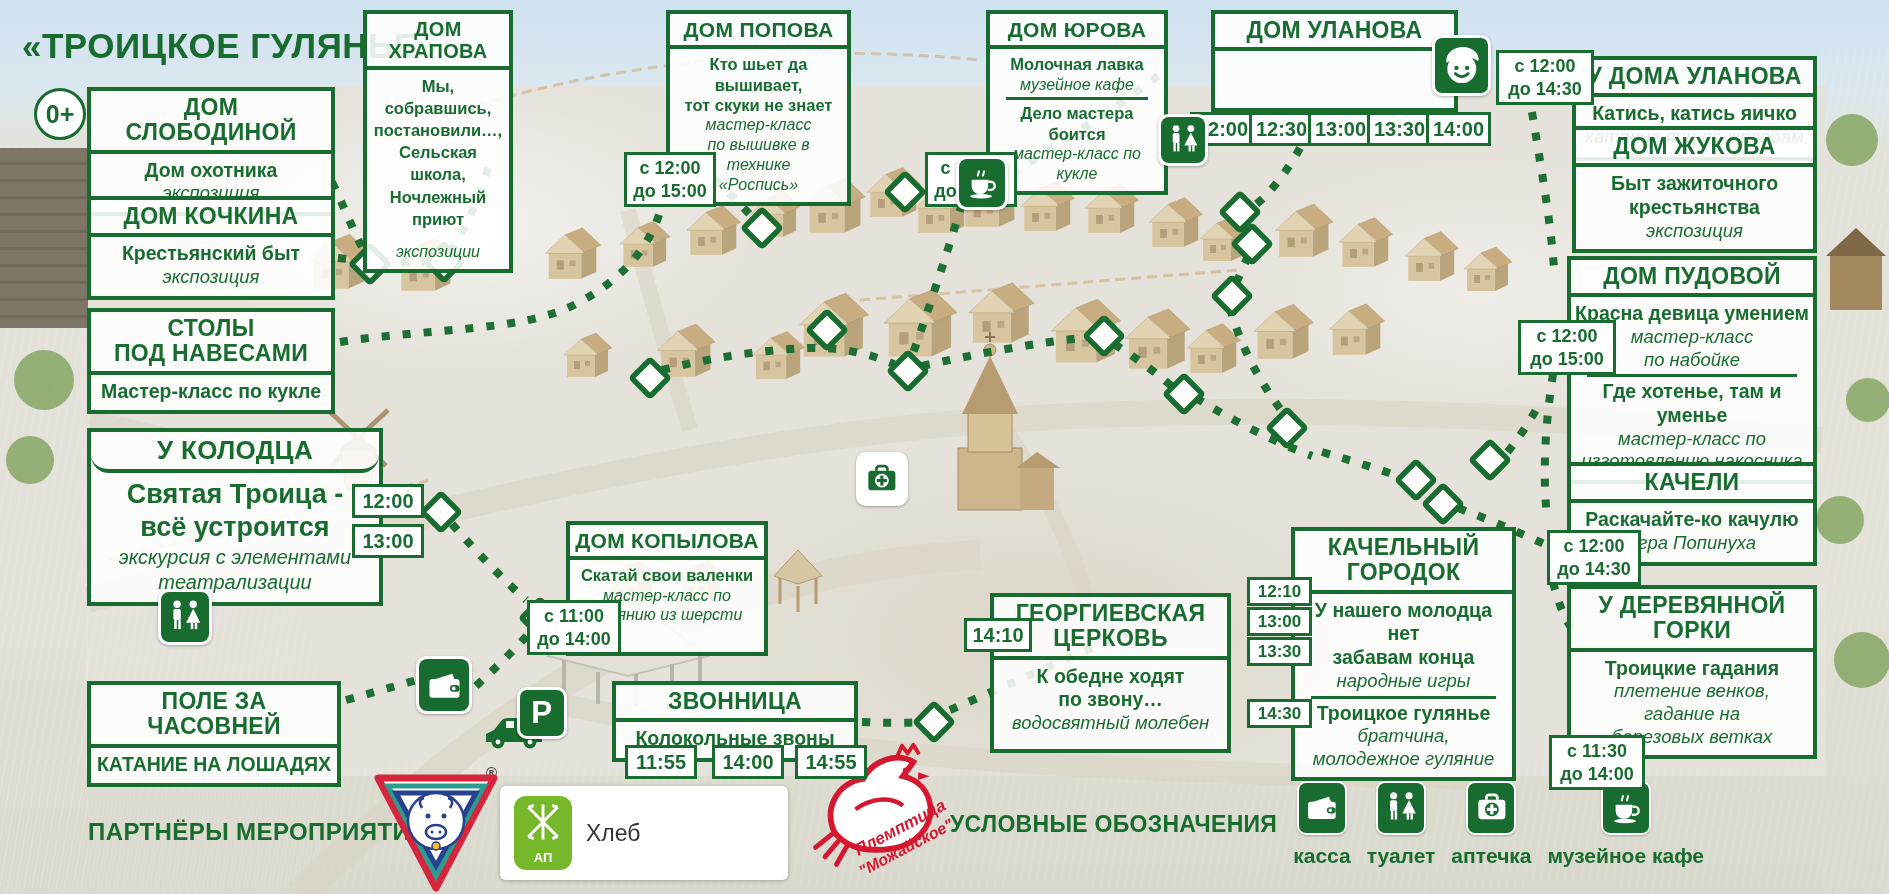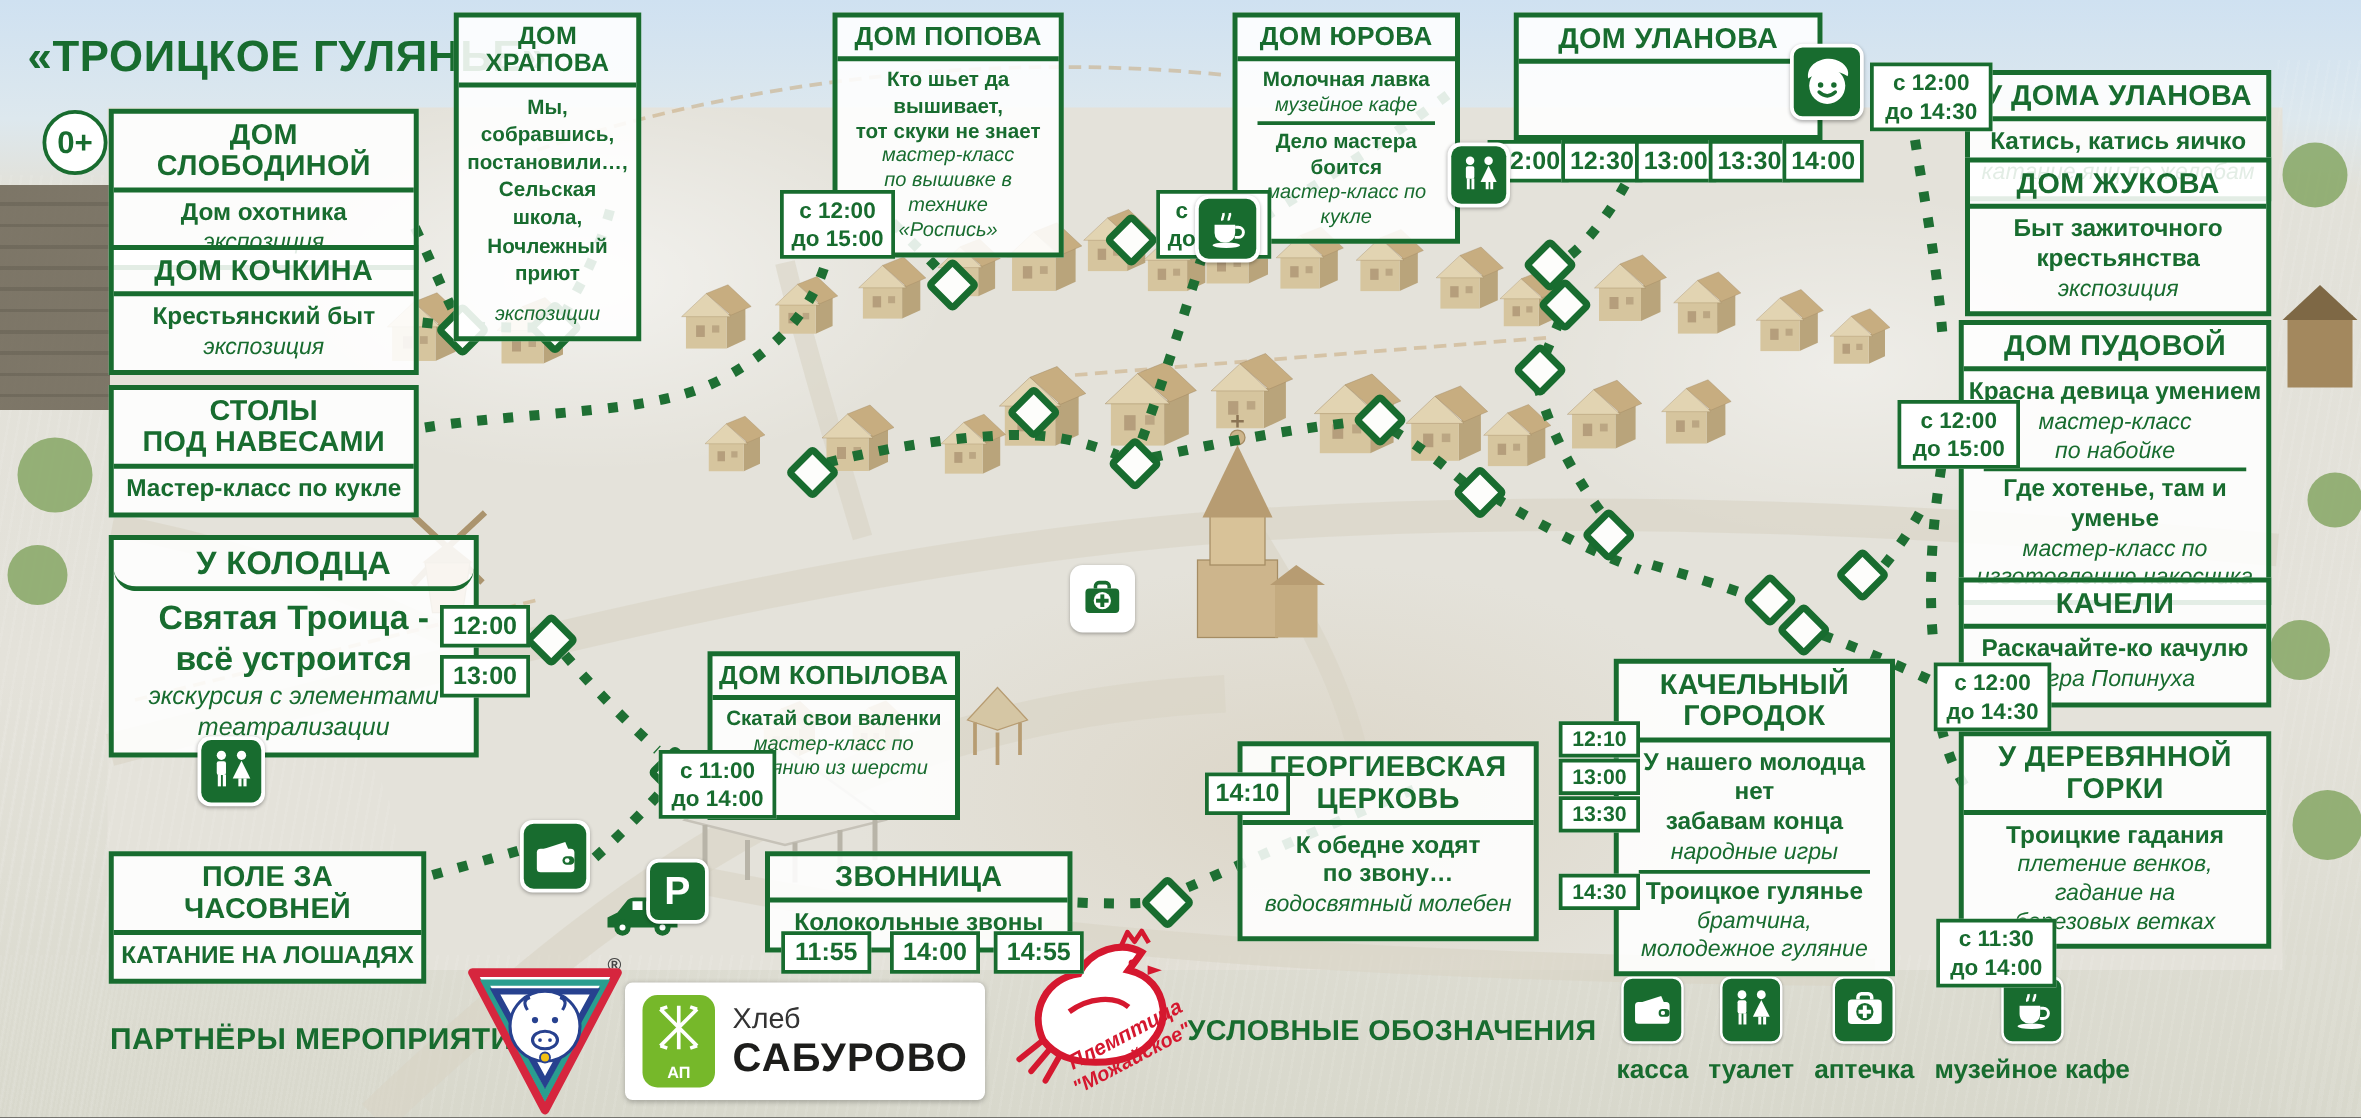--- a/index.html
+++ b/index.html
@@ -454,21 +454,20 @@
   <div class="saburovo-box">
     <div class="sab-emblem">
       <svg width="44" height="44" viewBox="0 0 24 24" style="position:absolute;top:4px;left:7px">
         <path d="M4,4 L20,20 M20,4 L4,20 M12,2.5 L12,21.5" stroke="#fff" stroke-width="1.6"></path>
         <path d="M4,4 l3,-1 M20,4 l-3,-1 M4,20 l3,1 M20,20 l-3,1" stroke="#fff" stroke-width="1.6" fill="none"></path>
       </svg>
       <span class="sab-ap">АП</span>
     </div>
     <div class="sab-text">
       <div class="l1">Хлеб</div>
-      <div class="l2">САБУРОВО</div>
     </div>
   </div>
 
   <div class="bird-logo">
     <svg width="152" height="154" viewBox="0 0 160 160">
       <path d="M96,16 L101,5 L107,13 L113,4 L119,14" stroke="#d5182f" stroke-width="4" fill="none" stroke-linejoin="round"></path>
       <path d="M30,96 C18,70 34,44 60,40 C70,20 96,12 113,22 C109,28 105,33 102,37
                C119,41 129,53 131,69 C133,91 115,109 92,113 C68,117 44,114 30,96 Z" fill="#fff" stroke="#d5182f" stroke-width="6"></path>
       <circle cx="105" cy="31" r="3" fill="#d5182f"></circle>
       <path d="M118,33 L130,37 L118,41 Z" fill="#d5182f"></path>

